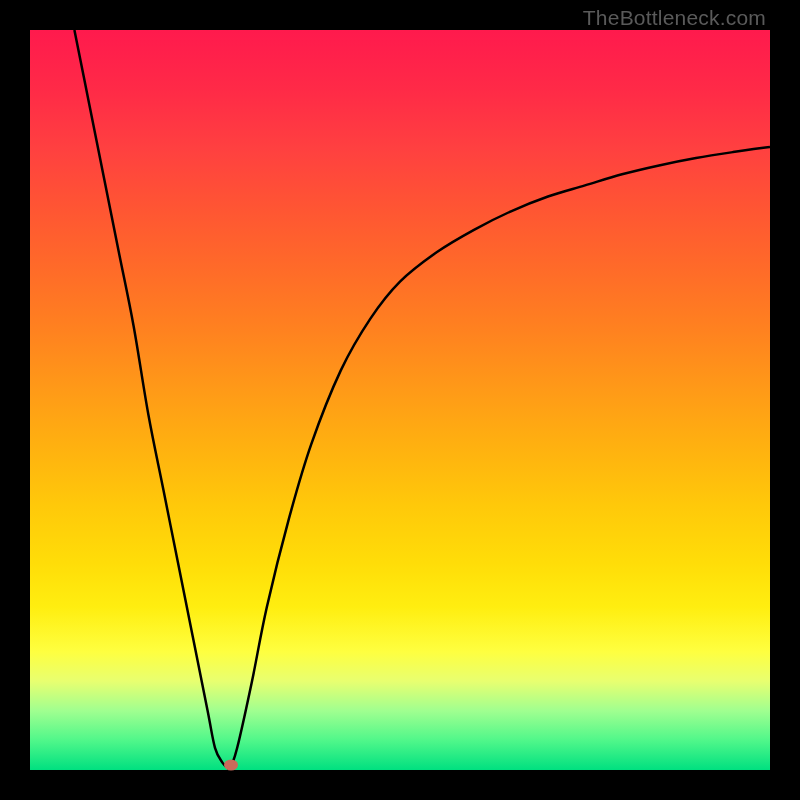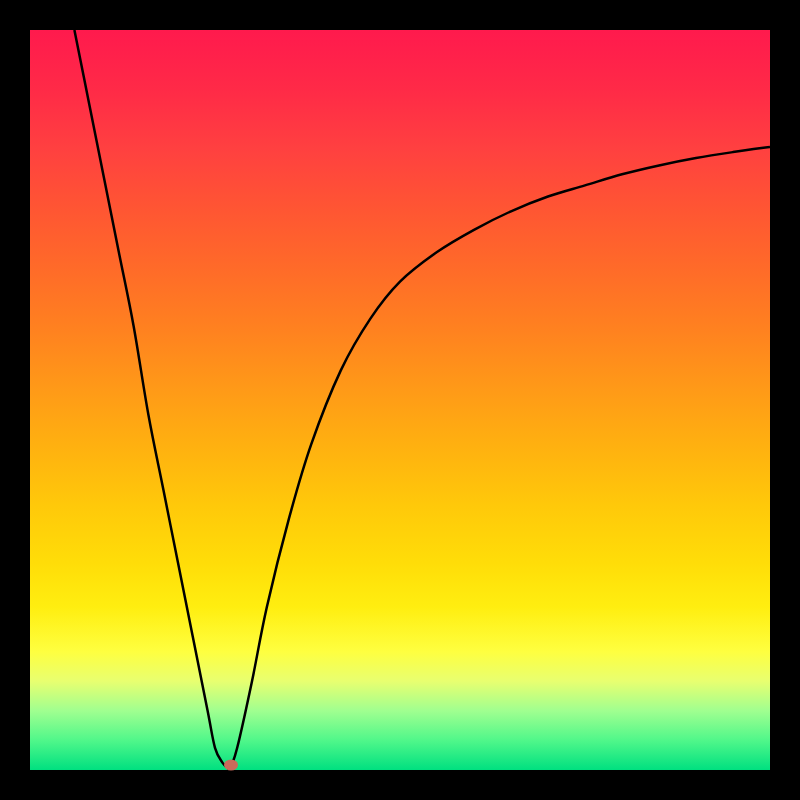--- a/index.html
+++ b/index.html
@@ -61,13 +61,14 @@
 <div class="frame">
   <div class="plot-area"></div>
 
   <svg class="curve" viewBox="0 0 740 740" preserveAspectRatio="none">
     <path id="curve-left" fill="none" stroke="#000" stroke-width="2.5" d="M44.4 0 C46.87 12.33 54.27 49.33 59.20 74.00 C64.13 98.67 69.07 123.33 74.00 148.00 C78.93 172.67 83.87 197.33 88.80 222.00 C93.73 246.67 98.67 268.87 103.60 296.00 C108.53 323.13 113.47 357.67 118.40 384.80 C123.33 411.93 128.27 434.13 133.20 458.80 C138.13 483.47 143.07 508.13 148.00 532.80 C152.93 557.47 157.87 582.13 162.80 606.80 C167.73 631.47 173.90 662.30 177.60 680.80 C181.30 699.30 182.53 709.17 185.00 717.80 C187.47 726.43 189.93 728.90 192.40 732.60 C194.87 736.30 198.57 738.77 199.80 740.00"></path>
     <path id="curve-right" fill="none" stroke="#000" stroke-width="2.5" d="M199.8 740 C201.03 736.30 203.50 732.60 207.20 717.80 C210.90 703.00 217.07 674.63 222.00 651.20 C226.93 627.77 230.63 604.33 236.80 577.20 C242.97 550.07 251.60 515.53 259.00 488.40 C266.40 461.27 272.57 439.07 281.20 414.40 C289.83 389.73 300.93 361.37 310.80 340.40 C320.67 319.43 330.53 303.40 340.40 288.60 C350.27 273.80 358.90 262.70 370.00 251.60 C381.10 240.50 394.67 230.63 407.00 222.00 C419.33 213.37 431.67 206.58 444.00 199.80 C456.33 193.02 468.67 186.85 481.00 181.30 C493.33 175.75 505.67 170.82 518.00 166.50 C530.33 162.18 542.67 159.10 555.00 155.40 C567.33 151.70 579.67 147.63 592.00 144.30 C604.33 140.97 616.67 138.13 629.00 135.42 C641.33 132.71 653.67 130.24 666.00 128.02 C678.33 125.80 690.67 123.95 703.00 122.10 C715.33 120.25 733.83 117.78 740.00 116.92"></path>
   </svg>
 
   <div class="dot" id="marker-dot" style="left: 231.28px; top: 764.82px; background: rgb(201, 106, 91);"></div>
 
+  <div class="watermark">TheBottleneck.com</div>
 </div>
 
 </body></html>

